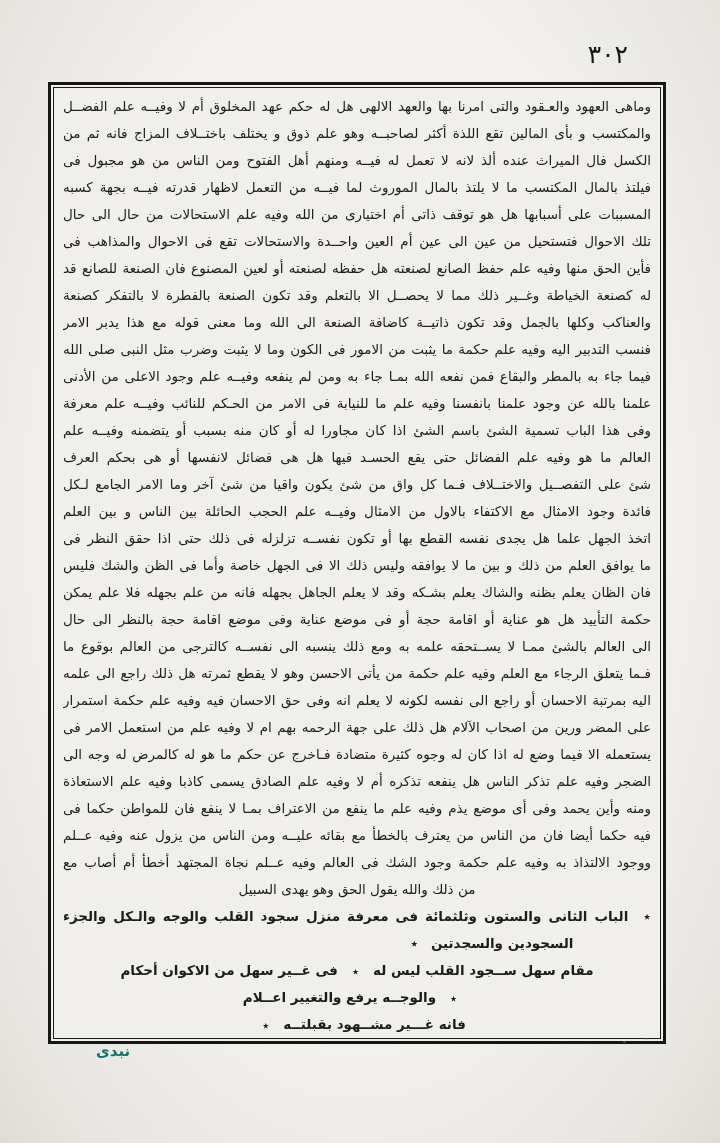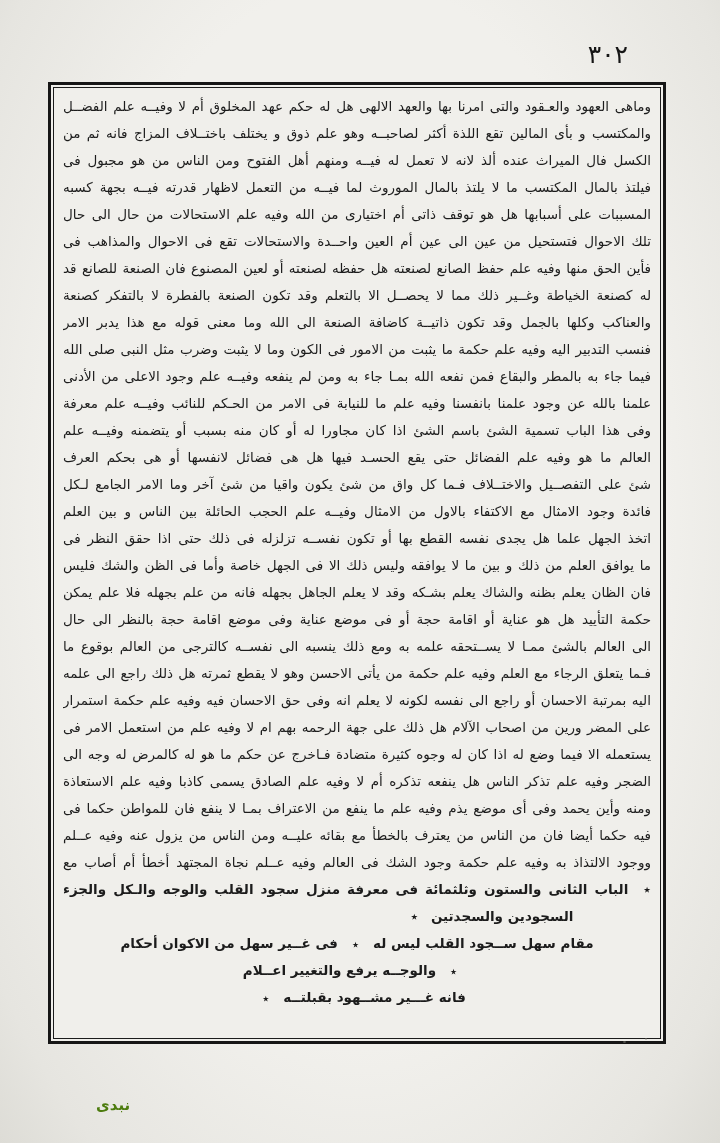--- a/index.html
+++ b/index.html
@@ -88,25 +88,25 @@
   .verse .h1 { }
   .verse .h2 { text-align: right; }
   .verse .vsep {
     margin: 0 14px;
     font-size: 13px;
     position: relative;
     top: 1px;
   }
   .catchword {
     position: absolute;
-    left: 96px; top: 1096px;
+    left: 96px; top: 1042px;
     font-size: 15px;
     font-weight: bold;
     direction: rtl;
-    color: #4d7c0f;
+    color: #0f766e;
   }
   
   .speck { position: absolute; background: #8a897f; border-radius: 50%; opacity: .5; }
 </style>
 </head>
 <body>
 
 <div class="page-number">٣٠٢</div>
 
 <div class="frame-outer">
@@ -138,20 +138,21 @@
           <div class="tline">فـما يتعلق الرجاء مع العلم وفيه علم حكمة من يأتى الاحسن وهو لا يقطع ثمرته هل ذلك راجع الى علمه بجهل من أحسن</div>
           <div class="tline">اليه بمرتبة الاحسان أو راجع الى نفسه لكونه لا يعلم انه وفى حق الاحسان فيه وفيه علم حكمة استمرار العذاب والضرّ</div>
           <div class="tline">على المضر ورين من اصحاب الآلام هل ذلك على جهة الرحمه بهم ام لا وفيه علم من استعمل الامر فى غير ما وضع له أو لم</div>
           <div class="tline">يستعمله الا فيما وضع له اذا كان له وجوه كثيرة متضادة فـاخرج عن حكم ما هو له كالمرض له وجه الى الصبر وله وجــه الى</div>
           <div class="tline">الضجر وفيه علم تذكر الناس هل ينفعه تذكره أم لا وفيه علم الصادق يسمى كاذبا وفيه علم الاستعاذة وما يستعاذ به</div>
           <div class="tline">ومنه وأين يحمد وفى أى موضع يذم وفيه علم ما ينفع من الاعتراف بمـا لا ينفع فان للمواطن حكما فى الاعتراف وللاحوال</div>
           <div class="tline">فيه حكما أيضا فان من الناس من يعترف بالخطأ مع بقائه عليــه ومن الناس من يزول عنه وفيه عــلم شرف الخطاب</div>
           <div class="tline">ووجود الالتذاذ به وفيه علم حكمة وجود الشك فى العالم وفيه عــلم نجاة المجتهد أخطأ أم أصاب مع توفيته ما آتاه الله</div>
         </div>
 
+      <div class="closing-line">من ذلك والله يقول الحق وهو يهدى السبيل</div>
 
       <div class="chapter-line1">
         <span class="orn">٭</span>
         <span>الباب الثانى والستون وثلثمائة فى معرفة منزل سجود القلب والوجه والـكل والجزء وهما منزل</span>
       </div>
 
       <div class="chapter-line2">
         <span>السجودين والسجدتين</span>
         <span class="orn">٭</span>
       </div>

